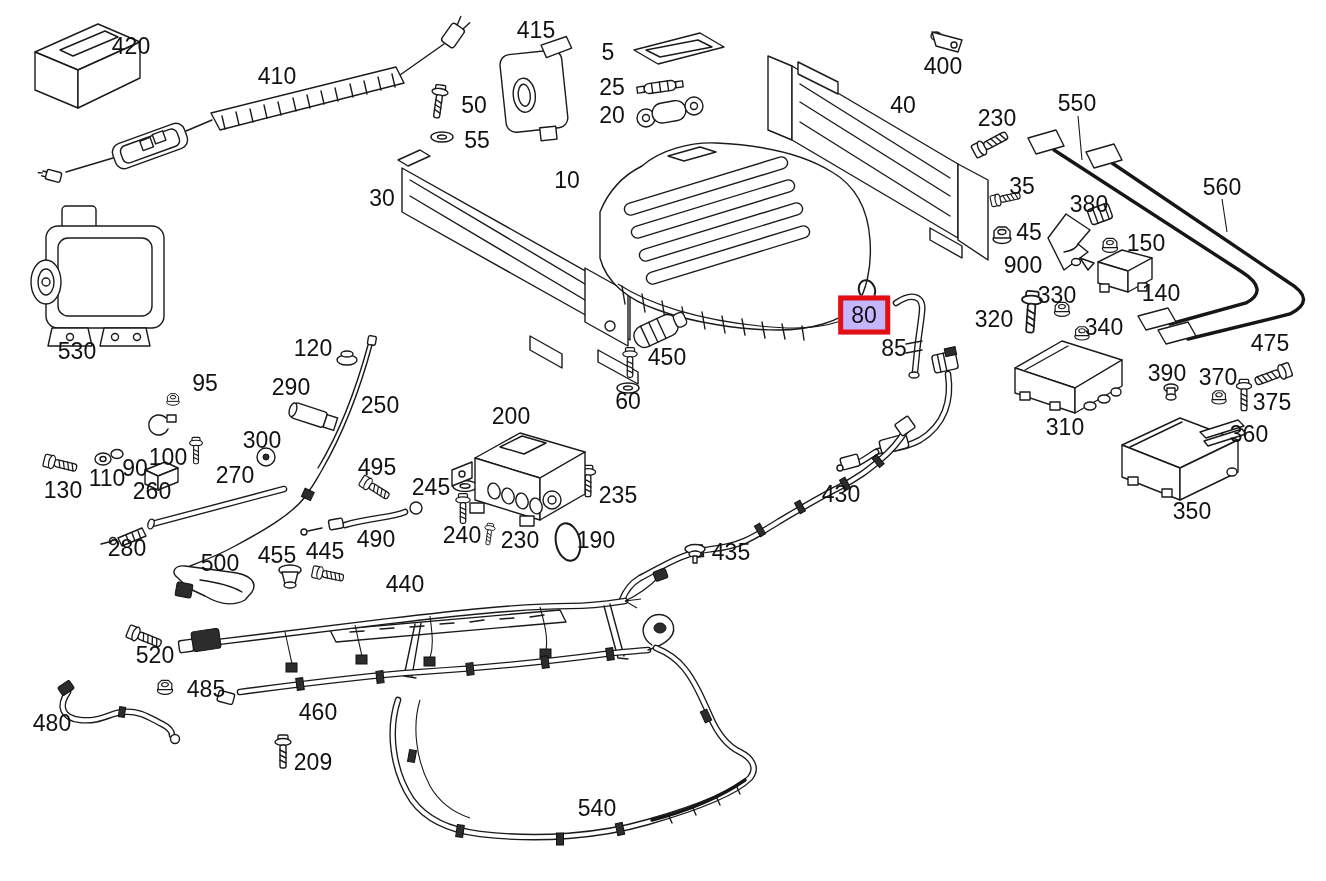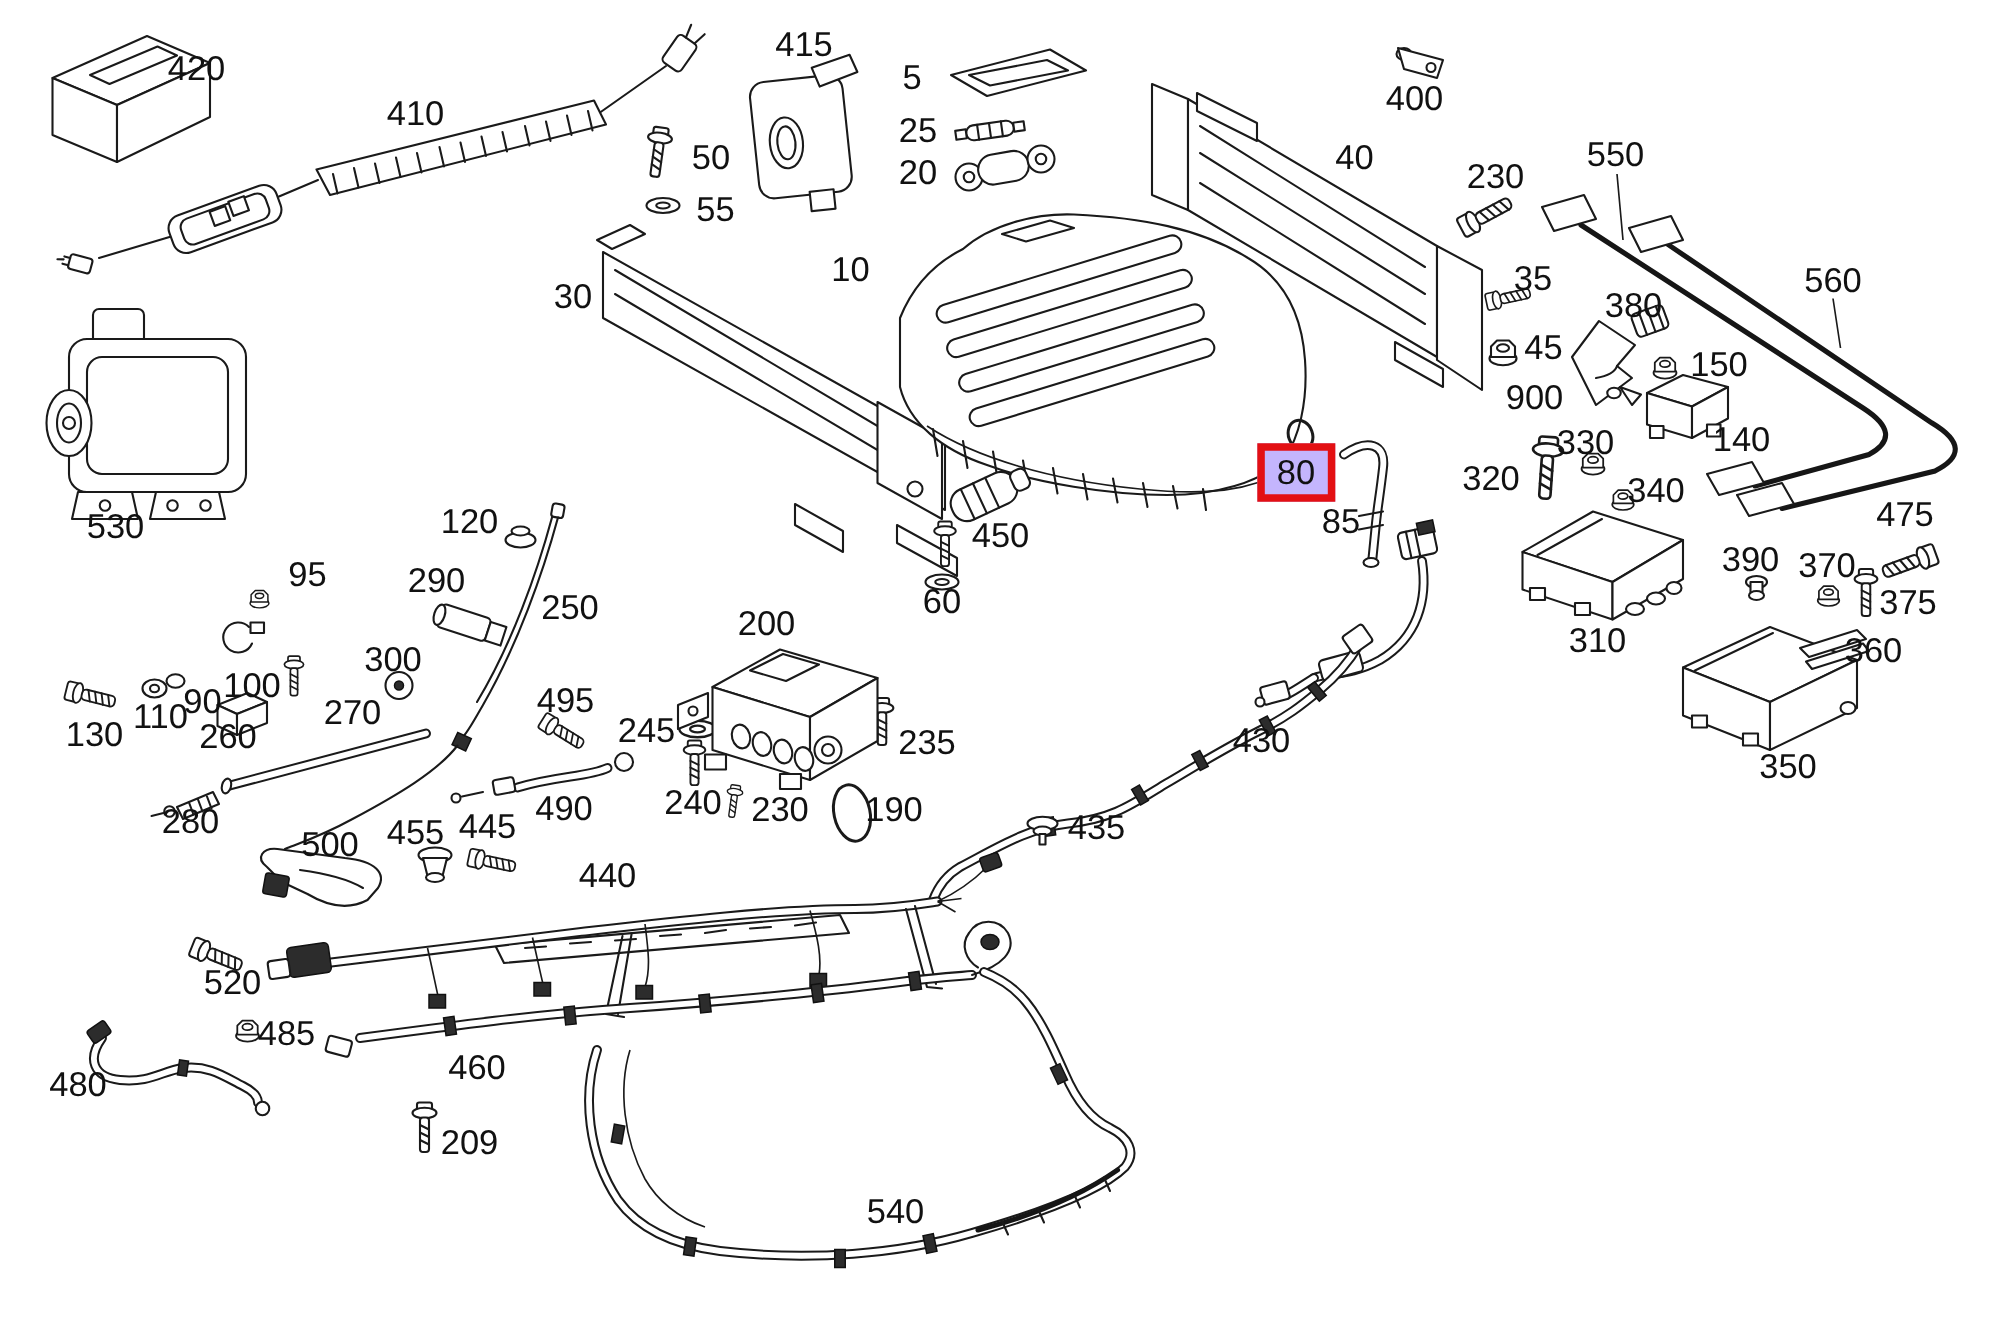--- a/index.html
+++ b/index.html
@@ -497,19 +497,19 @@
       <div class="part-label" style="left: 520px; top: 540px;">230</div>
       <div class="part-label" style="left: 596px; top: 540px;">190</div>
       <div class="part-label" style="left: 127px; top: 548px;">280</div>
       <div class="part-label" style="left: 376px; top: 539px;">490</div>
       <div class="part-label" style="left: 731px; top: 552px;">435</div>
       <div class="part-label" style="left: 220px; top: 563px;">500</div>
       <div class="part-label" style="left: 277px; top: 555px;">455</div>
       <div class="part-label" style="left: 325px; top: 551px;">445</div>
       <div class="part-label" style="left: 405px; top: 584px;">440</div>
       <div class="part-label" style="left: 155px; top: 655px;">520</div>
-      <div class="part-label" style="left: 191px; top: 689px;">485</div>
+      <div class="part-label" style="left: 206px; top: 689px;">485</div>
       <div class="part-label" style="left: 52px; top: 723px;">480</div>
       <div class="part-label" style="left: 318px; top: 712px;">460</div>
       <div class="part-label" style="left: 313px; top: 762px;">209</div>
       <div class="part-label" style="left: 597px; top: 808px;">540</div>
     </div>
 </div>
 
 </body></html>

